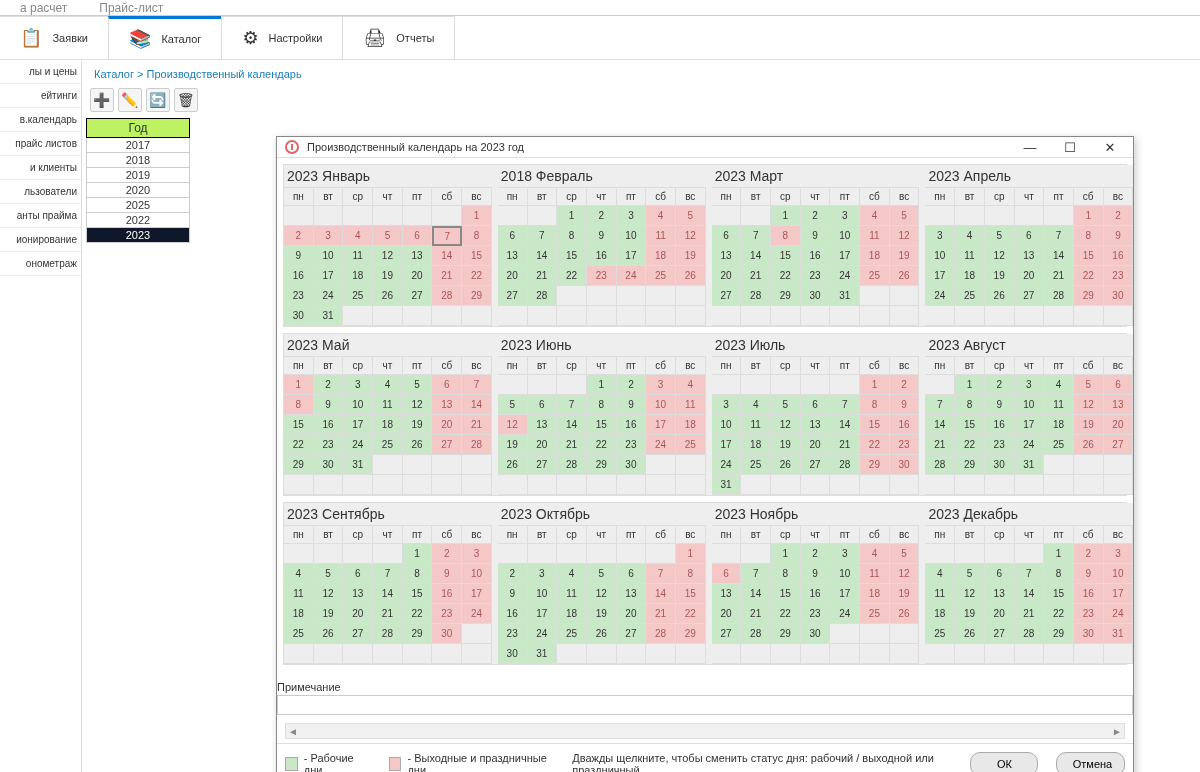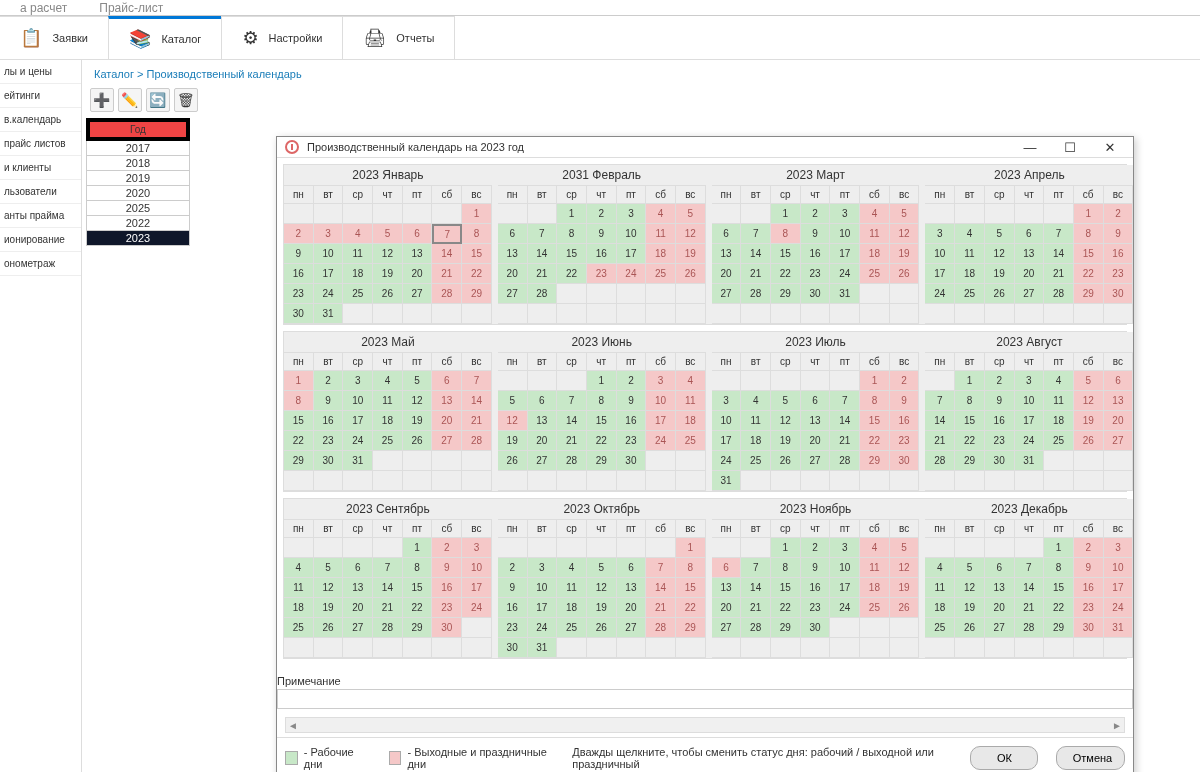--- a/index.html
+++ b/index.html
@@ -8,47 +8,47 @@
 .top-tabs { display: flex; border-bottom: 1px solid #ccc; height: 16px; padding-left: 4px; }
 .top-tab { padding: 1px 16px; color: #888; font-size: 12px; }
 
 .main-tabs { display: flex; height: 44px; border-bottom: 1px solid #ddd; }
 .main-tab { display: flex; align-items: center; gap: 10px; padding: 0 20px; border: 1px solid #ddd; border-bottom: none; background: #fff; margin-right: -1px; cursor: pointer; min-width: 100px; }
 .main-tab.first { border-left: none; }
 .main-tab.active { border-top: 3px solid #0078d7; background: #fff; }
 .main-tab .icon { font-size: 18px; }
 
 .layout { display: flex; height: calc(100vh - 60px); }
-.sidebar { width: 82px; border-right: 1px solid #ddd; }
+.sidebar { width: 82px; border-right: 1px solid #ddd; text-align: right; }
 .sidebar-item { padding: 6px 4px; border-bottom: 1px solid #eee; font-size: 10px; white-space: nowrap; overflow: hidden; cursor: pointer; }
 
 .content { flex: 1; padding: 4px; position: relative; }
 .breadcrumb { padding: 4px 8px; color: #1a7db8; font-size: 11px; }
 .breadcrumb a { color: #1a7db8; text-decoration: none; }
 
 .toolbar { display: flex; gap: 4px; padding: 4px; }
 .tool-btn { width: 24px; height: 24px; border: 1px solid #ccc; background: #f5f5f5; border-radius: 2px; cursor: pointer; display: flex; align-items: center; justify-content: center; font-size: 14px; }
 
 .year-panel { position: absolute; left: 4px; top: 58px; width: 104px; }
-.year-header { background: #ef4444; border: 4px solid #000000; text-align: center; padding: 2px; font-size: 10px; }
+.year-header { background: #bef264; border: 1px solid #000000; text-align: center; padding: 2px; font-size: 12px; }
 .year-item { border: 1px solid #ccc; border-top: none; text-align: center; padding: 1px; font-size: 11px; cursor: pointer; }
 .year-item.selected { background: #0f172a; color: #fff; }
 
 .dialog { position: absolute; left: 194px; top: 76px; width: 858px; background: #fff; border: 1px solid #888; box-shadow: 2px 2px 8px rgba(0,0,0,0.2); }
 .dialog-title { display: flex; align-items: center; padding: 0 8px; border-bottom: 1px solid #ddd; }
 .dialog-title .ico { width: 14px; height: 14px; border: 2px solid #d66; border-radius: 50%; margin-right: 8px; position: relative; }
 .dialog-title .ico::after { content: ''; position: absolute; width: 2px; height: 6px; background: #d66; left: 4px; top: 2px; }
 .dialog-title-text { flex: 1; font-size: 11px; }
 .dialog-btns { display: flex; gap: 10px; }
 .dlg-btn { width: 30px; height: 20px; display: flex; align-items: center; justify-content: center; cursor: pointer; font-size: 13px; }
 
 .cal-body { padding: 6px; }
 .cal-row { display: flex; gap: 6px; margin-bottom: 6px; border: 1px solid #ddd; background: #eee; }
 .month { width: 208px; }
-.month-title { text-align: center; padding: 3px; font-size: 12px; background: #eee; }
+.month-title { padding: 3px; font-size: 14px; background: #eee; }
 .month-dow { display: flex; }
 .month-dow div { width: 29.7px; text-align: center; padding: 3px 0; font-size: 10px; background: #eee; border-right: 1px solid #ddd; border-top: 1px solid #ddd; border-bottom: 1px solid #ddd; }
 .month-days { display: flex; flex-wrap: wrap; }
 .day { width: 29.7px; height: 20px; display: flex; align-items: center; justify-content: center; font-size: 10px; border-right: 1px solid #ddd; border-bottom: 1px solid #ddd; cursor: pointer; }
 .day.empty { background: #eee; }
 .day.work { background: #c8e8c8; color: #333; }
 .day.off { background: #f5c8c8; color: #a55; }
 .day.today { border: 2px solid #888; width: 29.7px; height: 20px; }
 
 .note-section { padding: 4px 0; }
@@ -186,21 +186,21 @@
                 <div class="day work">30</div>
                 <div class="day work">31</div>
                 <div class="day empty"></div>
                 <div class="day empty"></div>
                 <div class="day empty"></div>
                 <div class="day empty"></div>
                 <div class="day empty"></div>
               </div>
             </div>
             <div class="month">
-              <div class="month-title">2031 Февраль</div>
+              <div class="month-title">2018 Февраль</div>
               <div class="month-dow">
                 <div>пн</div>
                 <div>вт</div>
                 <div>ср</div>
                 <div>чт</div>
                 <div>пт</div>
                 <div>сб</div>
                 <div>вс</div>
               </div>
               <div class="month-days">

